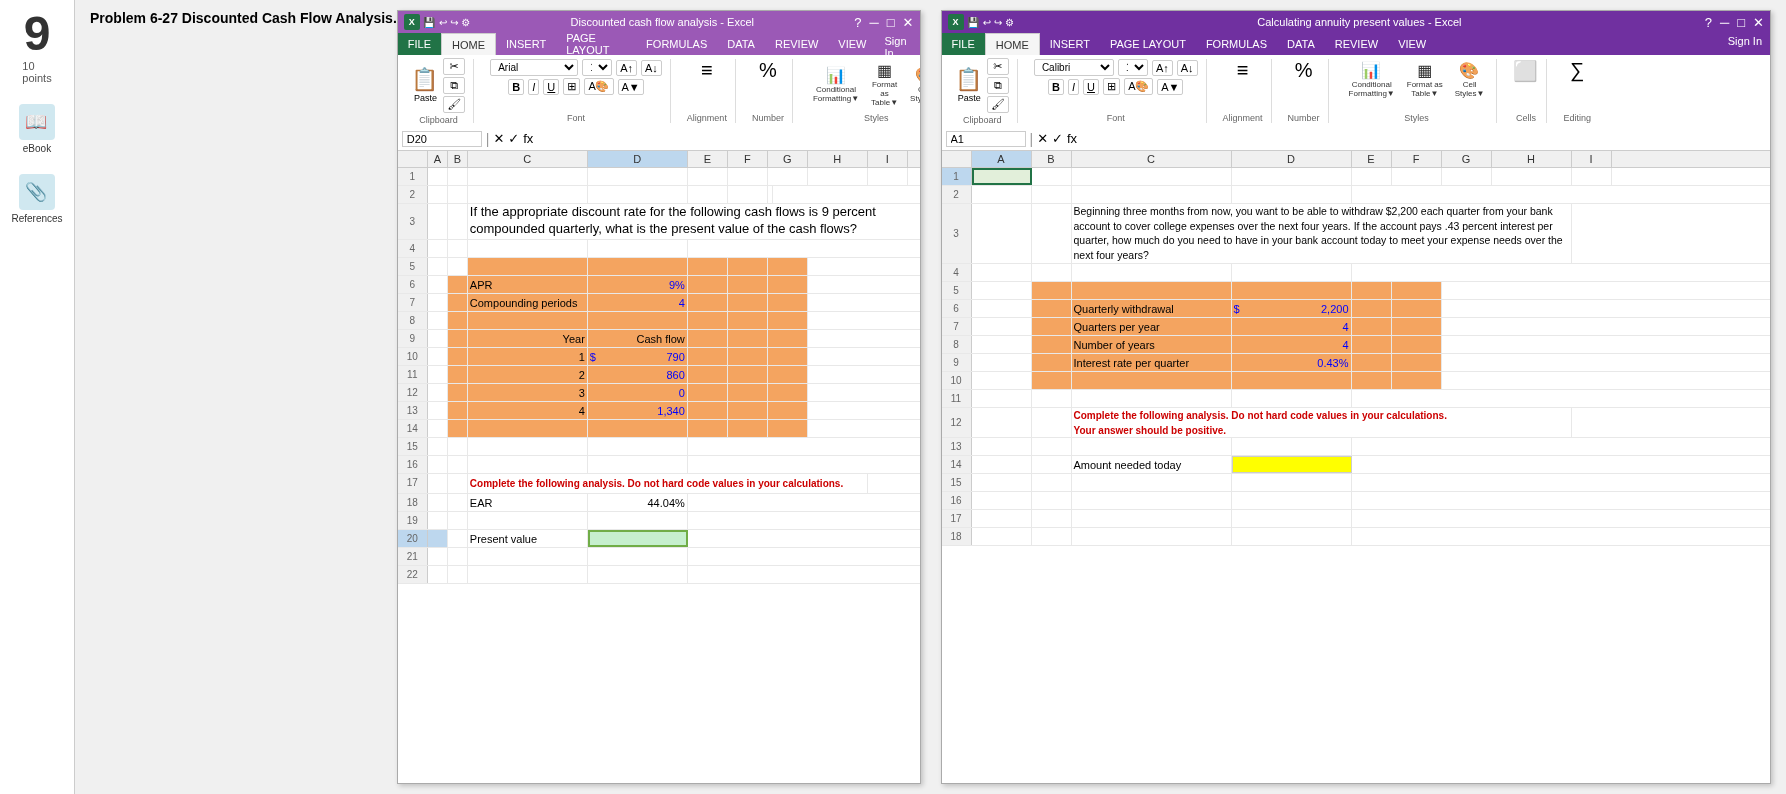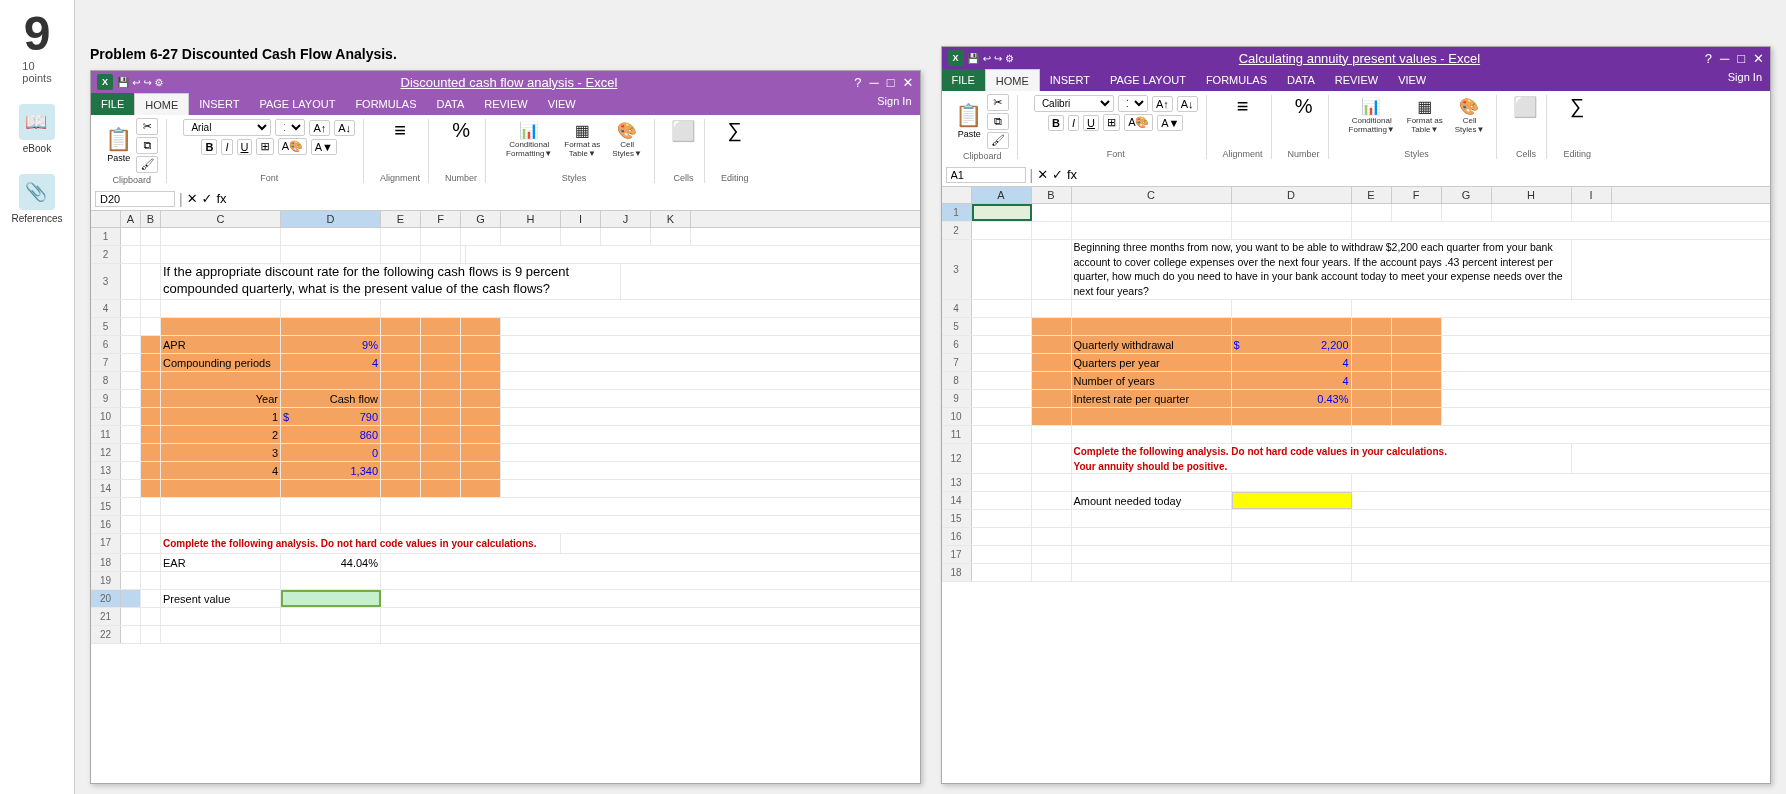--- a/index.html
+++ b/index.html
@@ -51,22 +51,21 @@
       flex: 1;
       padding: 10px 15px;
       display: flex;
       gap: 20px;
     }
 
     
     .problem-panel {
       flex: 1;
       display: flex;
-      flex-direction: column;
-      margin-top: 36px;
+      flex-direction: row;
     }
     .problem-title {
       font-size: 14px;
       font-weight: bold;
       color: #000;
       margin-bottom: 8px;
     }
 
     
     .excel-window {
@@ -100,21 +99,21 @@
       height: 16px;
       background: #217346;
       color: white;
       font-size: 9px;
       font-weight: bold;
       display: flex;
       align-items: center;
       justify-content: center;
       border-radius: 2px;
     }
-    .title-bar-title { font-size: 13px; text-decoration: underline; }
+    .title-bar-title { font-size: 11px; }
     .title-bar-controls { display: flex; gap: 8px; font-size: 13px; }
     .ribbon-tabs {
       display: flex;
       background: #9b59b6;
       height: 22px;
       justify-content: center;
     }
     .ribbon-tab {
       padding: 2px 10px;
       font-size: 11px;
@@ -945,21 +944,21 @@
               <div class="grid-cell w160"></div>
               <div class="grid-cell w120"></div>
             </div>
 
             <div class="grid-row" style="height:30px;">
               <div class="row-num-cell" style="line-height:30px;">12</div>
               <div class="grid-cell w60"></div>
               <div class="grid-cell w40"></div>
               <div class="grid-cell" style="width:500px;white-space:normal;line-height:1.4;">
                 <span class="red-bold">Complete the following analysis. Do not hard code values in your calculations.</span><br>
-                <span class="red-bold">Your annuity should be positive.</span>
+                <span class="red-bold">Your answer should be positive.</span>
               </div>
             </div>
 
             <div class="grid-row">
               <div class="row-num-cell">13</div>
               <div class="grid-cell w60"></div>
               <div class="grid-cell w40"></div>
               <div class="grid-cell w160"></div>
               <div class="grid-cell w120"></div>
             </div>

